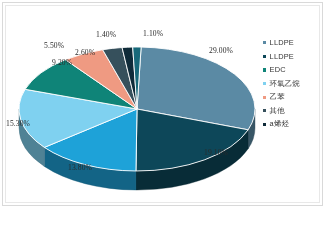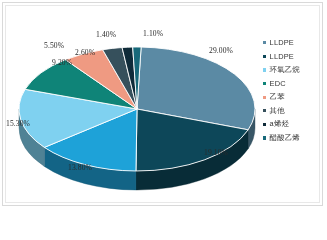--- a/index.html
+++ b/index.html
@@ -146,37 +146,33 @@
   <div class="legend" id="legend">
       <div class="legend-row">
         <span class="legend-marker" style="background: rgb(91, 138, 164);"></span>
         <span class="legend-label">LLDPE</span>
       </div>
       <div class="legend-row">
         <span class="legend-marker" style="background: rgb(13, 71, 89);"></span>
         <span class="legend-label">LLDPE</span>
       </div>
       <div class="legend-row">
+        <span class="legend-marker" style="background: rgb(15, 132, 120);"></span>
+        <span class="legend-label">EDC</span>
+      </div>
+      <div class="legend-row">
         <span class="legend-marker" style="background: rgb(127, 209, 240);"></span>
         <span class="legend-label">环氧乙烷</span>
-      </div>
-      <div class="legend-row">
-        <span class="legend-marker" style="background: rgb(15, 132, 120);"></span>
-        <span class="legend-label">EDC</span>
       </div>
       <div class="legend-row">
         <span class="legend-marker" style="background: rgb(239, 154, 130);"></span>
         <span class="legend-label">乙苯</span>
       </div>
       <div class="legend-row">
         <span class="legend-marker" style="background: rgb(54, 80, 92);"></span>
         <span class="legend-label">其他</span>
       </div>
       <div class="legend-row">
         <span class="legend-marker" style="background: rgb(15, 43, 57);"></span>
         <span class="legend-label">a烯烃</span>
       </div>
-      <div class="legend-row">
-        <span class="legend-marker" style="background: rgb(24, 105, 122);"></span>
-        <span class="legend-label">醋酸乙烯</span>
-      </div>
     </div>
 </div>
 
 </body></html>

